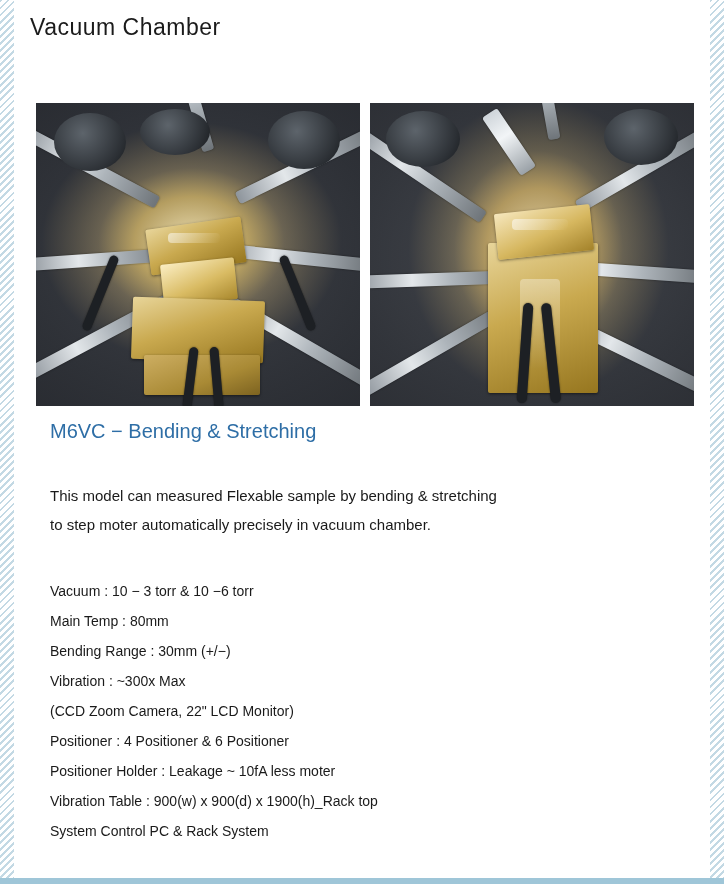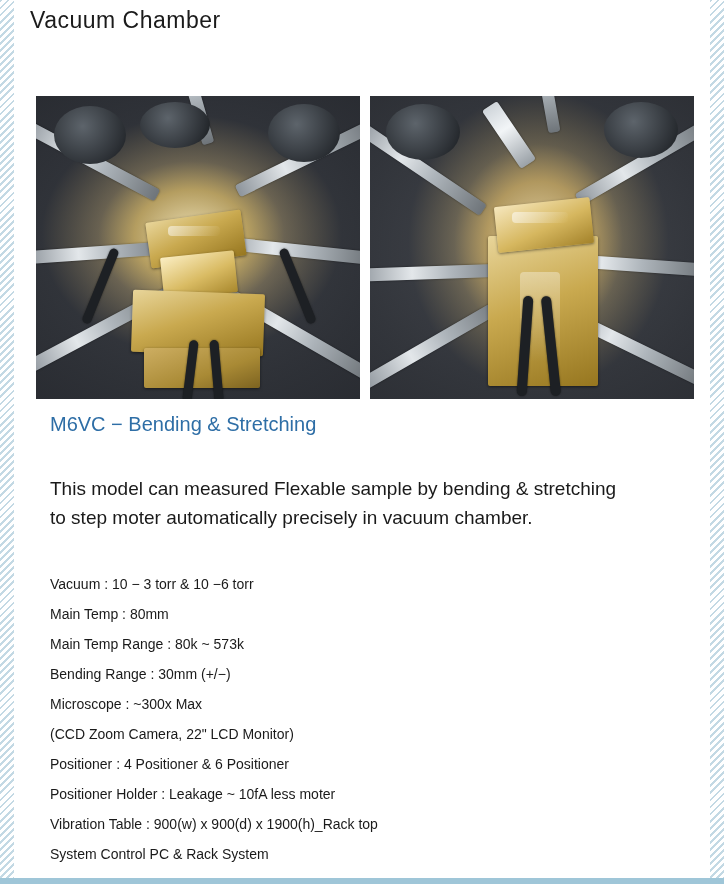--- a/index.html
+++ b/index.html
@@ -71,21 +71,21 @@
     left: 0;
     bottom: 0;
     width: 724px;
     height: 6px;
     background: #9fc6d8;
   }
 
   .content {
     position: absolute;
     left: 14px;
-    top: 1px;
+    top: 8px;
     width: 696px;
     height: 636px;
   }
 
   
   .title {
     position: absolute;
     left: 16px;
     top: 6px;
     font-size: 23px;
@@ -189,21 +189,21 @@
     font-family: "Liberation Sans", sans-serif;
     white-space: nowrap;
   }
 
   
   .para {
     position: absolute;
     left: 36px;
     top: 473px;
     width: 620px;
-    font-size: 19px;
+    font-size: 15px;
     line-height: 29px;
     color: #1a1a1a;
   }
 
   
   .specs {
     position: absolute;
     left: 36px;
     top: 568px;
     width: 620px;
@@ -284,23 +284,22 @@
   <div class="subheading">M6VC − Bending &amp; Stretching</div>
 
   <div class="para">
     <div>This model can measured Flexable sample by bending &amp; stretching</div>
     <div>to step moter automatically precisely in vacuum chamber.</div>
   </div>
 
   <div class="specs">
     <div class="spec-line">Vacuum : 10 − 3 torr &amp; 10 −6 torr</div>
     <div class="spec-line">Main Temp : 80mm</div>
-    <div class="spec-line">Main Temp Range : 80k ~ 573k</div>
     <div class="spec-line">Bending Range : 30mm (+/−)</div>
-    <div class="spec-line">Microscope : ~300x Max</div>
+    <div class="spec-line">Vibration : ~300x Max</div>
     <div class="spec-line">(CCD Zoom Camera, 22" LCD Monitor)</div>
     <div class="spec-line">Positioner : 4 Positioner &amp; 6 Positioner</div>
     <div class="spec-line">Positioner Holder : Leakage ~ 10fA less moter</div>
     <div class="spec-line">Vibration Table : 900(w) x 900(d) x 1900(h)_Rack top</div>
     <div class="spec-line">System Control PC &amp; Rack System</div>
   </div>
 
 </div>
 
 </body></html>

